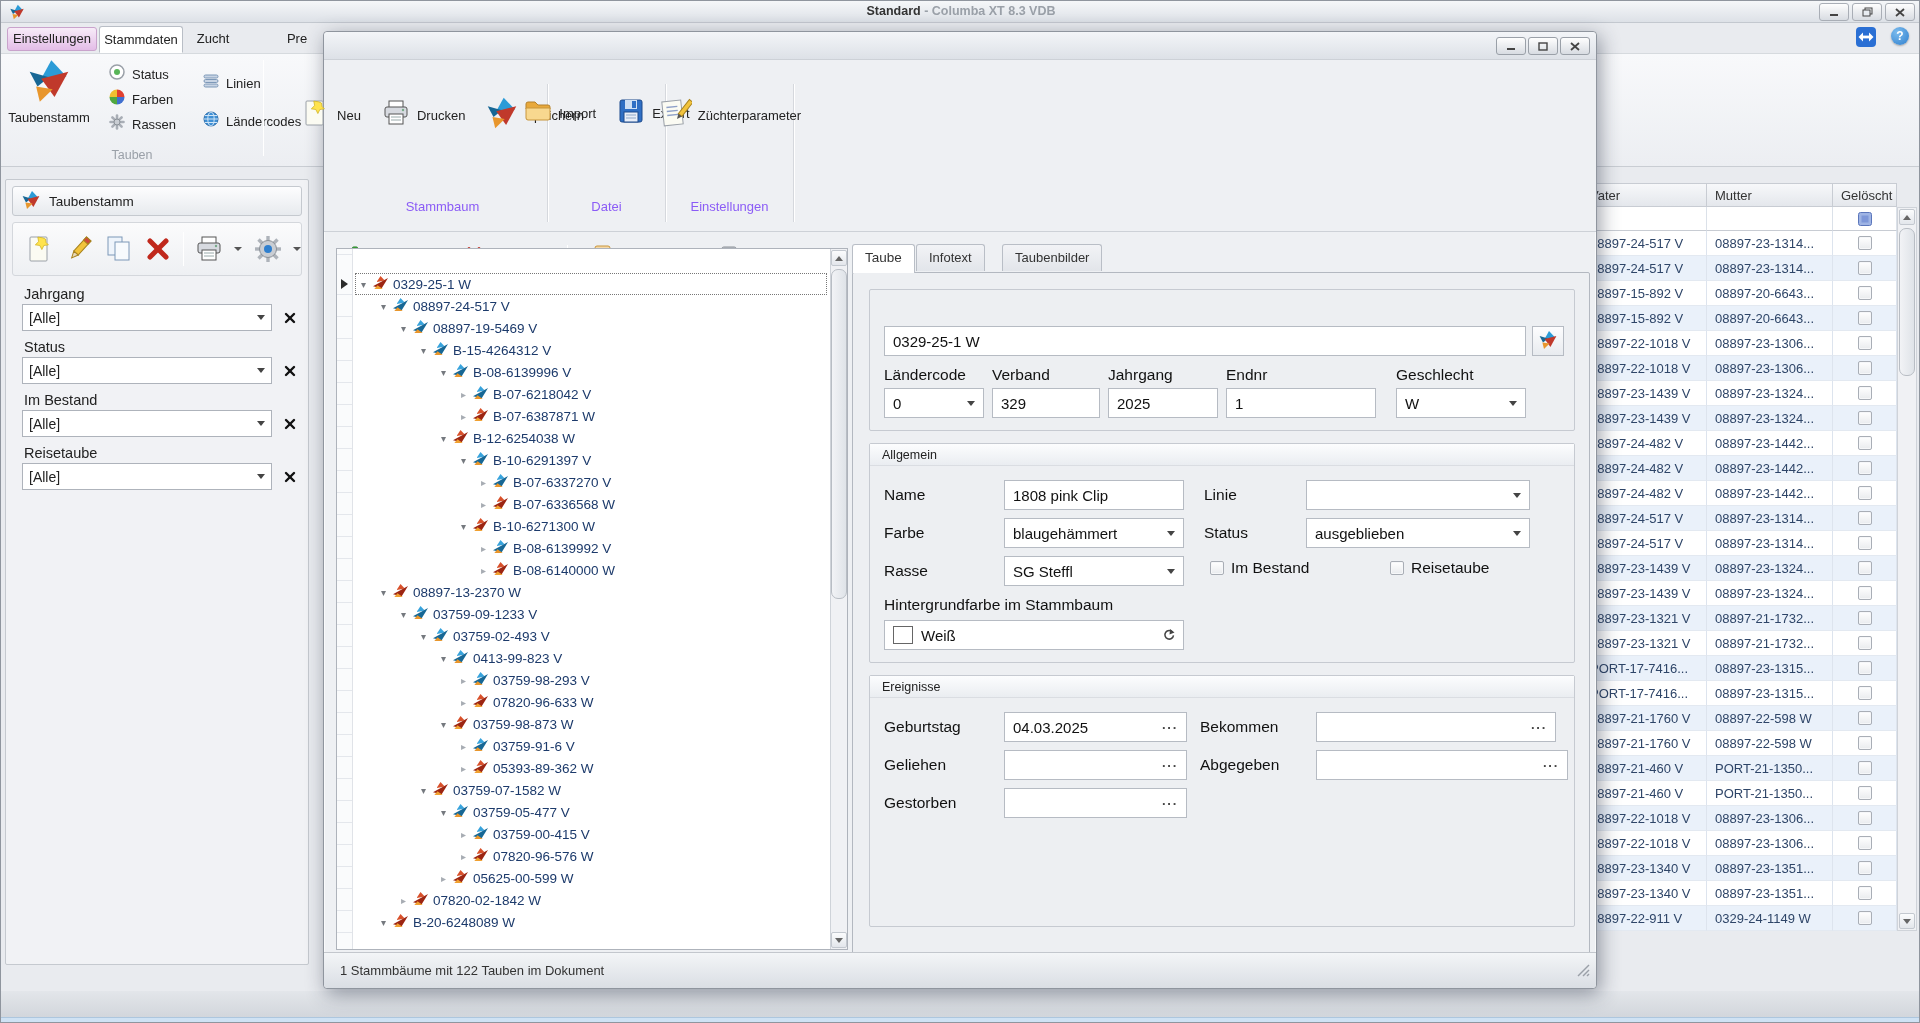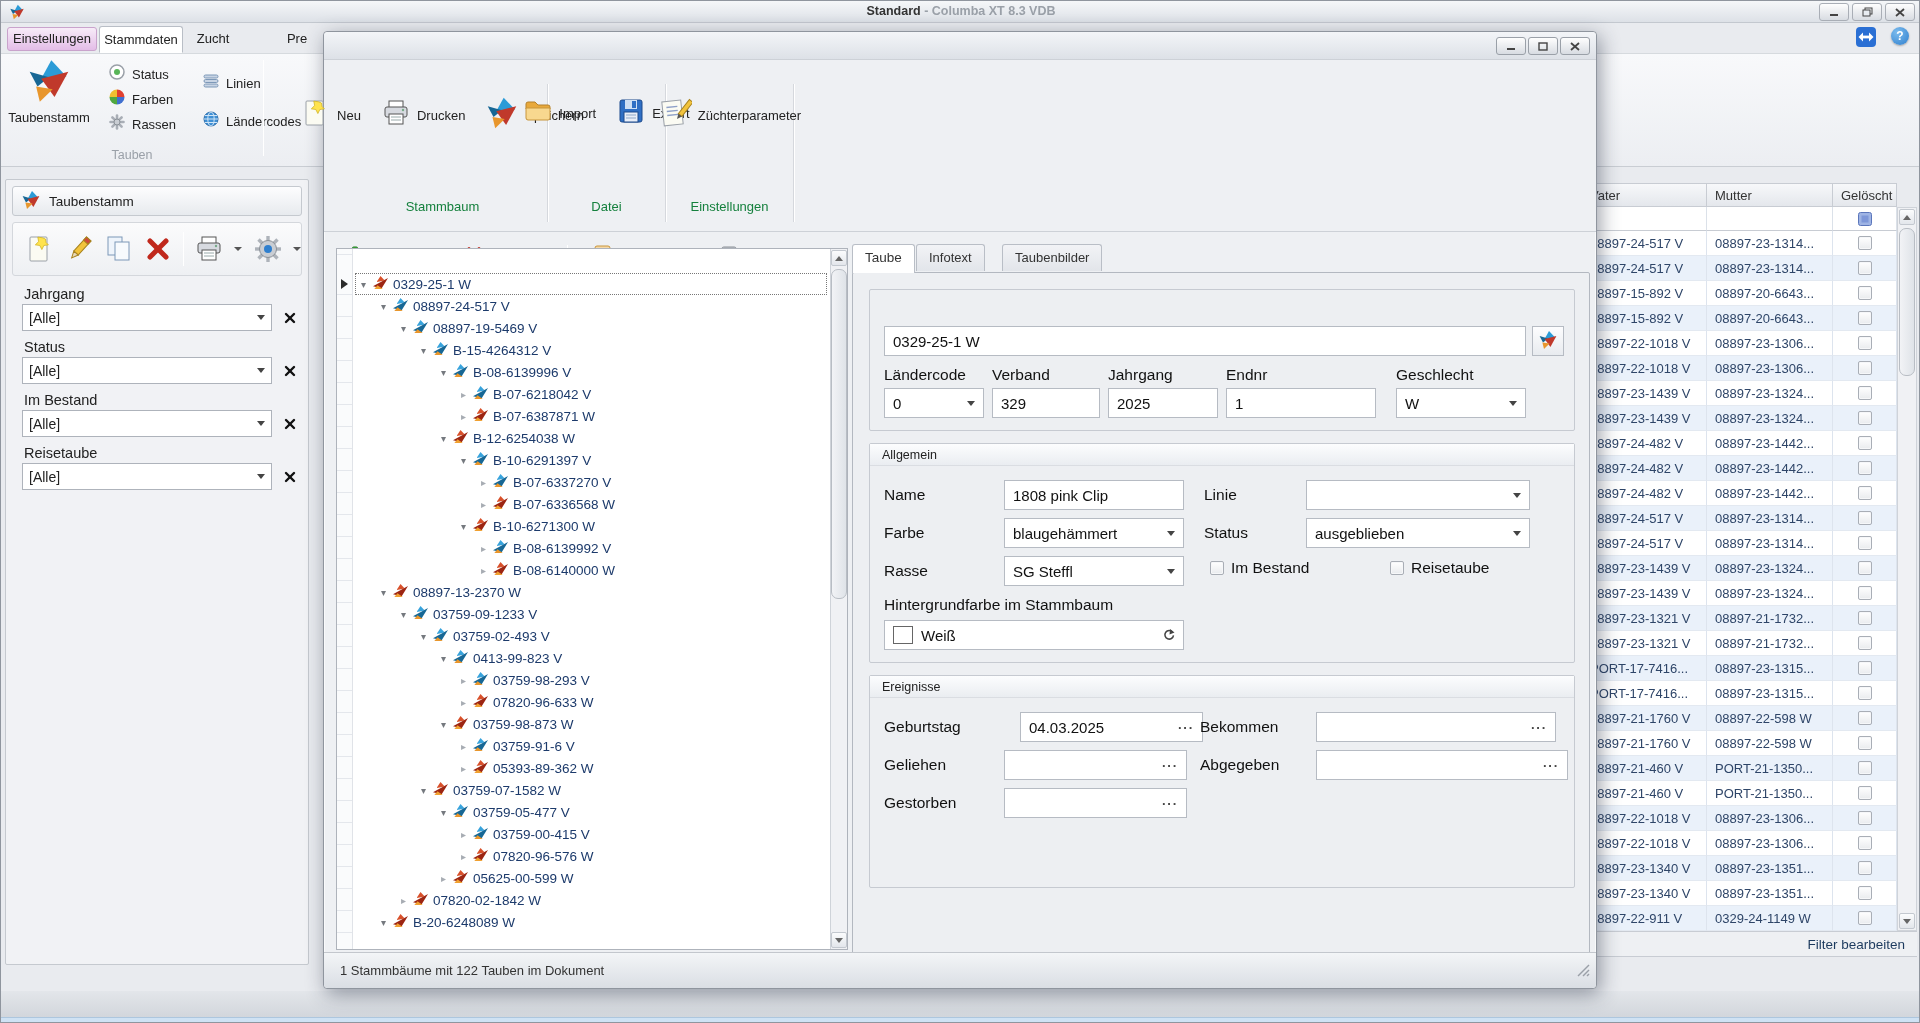--- a/index.html
+++ b/index.html
@@ -89,21 +89,21 @@
   .dlgbtn { position:absolute; top:5px; width:30px; height:18px; border:1px solid #9aa0a8; border-radius:3px;
     background:linear-gradient(#fefefe,#d8dce2); display:flex; align-items:center; justify-content:center; }
   #dlg-ribbon { position:absolute; left:0; top:28px; width:100%; height:172px; background:#eef0f3;
     border-bottom:1px solid #cdd1d7; }
   .tb-group { position:absolute; top:24px; height:138px; border-right:1px solid #d5d8dd;
     box-shadow:1px 0 0 #fff; }
   .tb-btns { position:absolute; top:6px; left:0; right:0; display:flex; justify-content:center; gap:4px; }
   .tb-btn { display:flex; flex-direction:row; align-items:center; gap:6px; padding:6px 8px 2px 8px;
     border-radius:3px; }
   .tb-btn .lbl { font-size:13px; color:#222; white-space:nowrap; }
-  .tb-grouplbl { position:absolute; bottom:8px; left:0; right:0; text-align:center; font-size:13px; color:#15803d; }
+  .tb-grouplbl { position:absolute; bottom:8px; left:0; right:0; text-align:center; font-size:13px; color:#8b5cf6; }
   #tree-toolbar { position:absolute; left:22px; top:208px; height:30px; display:flex; align-items:center; gap:26px; }
   .tt-btn { display:flex; align-items:center; gap:8px; font-size:13.5px; color:#222; }
   .tt-sep { width:1px; height:20px; background:#c9cdd3; border-right:1px solid #fff; }
   
   .dtab { position:absolute; top:212px; height:27px; line-height:26px; padding:0 12px; font-size:13px;
     color:#333; background:linear-gradient(#f2f3f6,#e2e5ea); border:1px solid #b9bec6; border-bottom:none;
     border-radius:3px 3px 0 0; }
   .dtab.active { background:#fff; height:29px; z-index:5; font-size:13.5px; }
   
   #treepanel { position:absolute; left:12px; top:216px; width:512px; height:702px; background:#fff;
@@ -608,23 +608,20 @@
           <polygon points="4,0 8,5 0,5" fill="#666"></polygon>
         </svg>
       </div>
     <div class="sc-thumb" style="top:20px; height:148px;"></div>
     <div class="sc-arrow" style="top:705px;">
         <svg width="8" height="5">
           <polygon points="0,0 8,0 4,5" fill="#666"></polygon>
         </svg>
       </div>
   </div>
-  <div class="abs" id="filterstrip">
-    <span>Filter bearbeiten</span>
-  </div>
   <div class="abs" id="bottomband1"></div>
   <div class="abs" id="bottomband2"></div>
 
   <div class="abs" id="dialog">
     <div id="dlg-titlebar">
       <div class="dlgbtn" style="left:1172px;">
           <svg width="10" height="9">
             <line x1="1" y1="7" x2="9" y2="7" stroke="#444" stroke-width="2"></line>
           </svg>
         </div>
@@ -1133,24 +1130,24 @@
         <div class="txt" style="left:14px; top:176px; width:300px;">
           <span style="width:20px; height:18px; border:1px solid #666; background:#fff; margin-right:8px;"></span>
           <span>Weiß</span>
           <span style="margin-left:auto;"><svg width="13" height="13">
                 <path d="M10.5 4 a4.3 4.3 0 1 0 1 3.4" fill="none" stroke="#444" stroke-width="1.5"></path>
                 <polygon points="8,1 12.5,4.5 7.5,6.5" fill="#444"></polygon>
               </svg></span>
         </div>
       </div>
 
-      <div class="groupbox" style="left:16px; top:402px; width:706px; height:213px;text-align:right;">
+      <div class="groupbox" style="left:16px; top:402px; width:706px; height:252px;text-align:right;">
         <div class="gb-head">Ereignisse</div>
         <div class="fld-lbl" style="left:14px; top:42px;">Geburtstag</div>
-        <div class="dfield" style="left:134px; top:36px; width:183px;margin-left:16px;">
+        <div class="dfield" style="left:134px; top:36px; width:183px;">
             <span>04.03.2025</span>
             <span class="dots">···</span>
           </div>
         <div class="fld-lbl" style="left:330px; top:42px;">Bekommen</div>
         <div class="dfield" style="left:446px; top:36px; width:240px;">
             <span></span>
             <span class="dots">···</span>
           </div>
         <div class="fld-lbl" style="left:14px; top:80px;">Geliehen</div>
         <div class="dfield" style="left:134px; top:74px; width:183px;">

